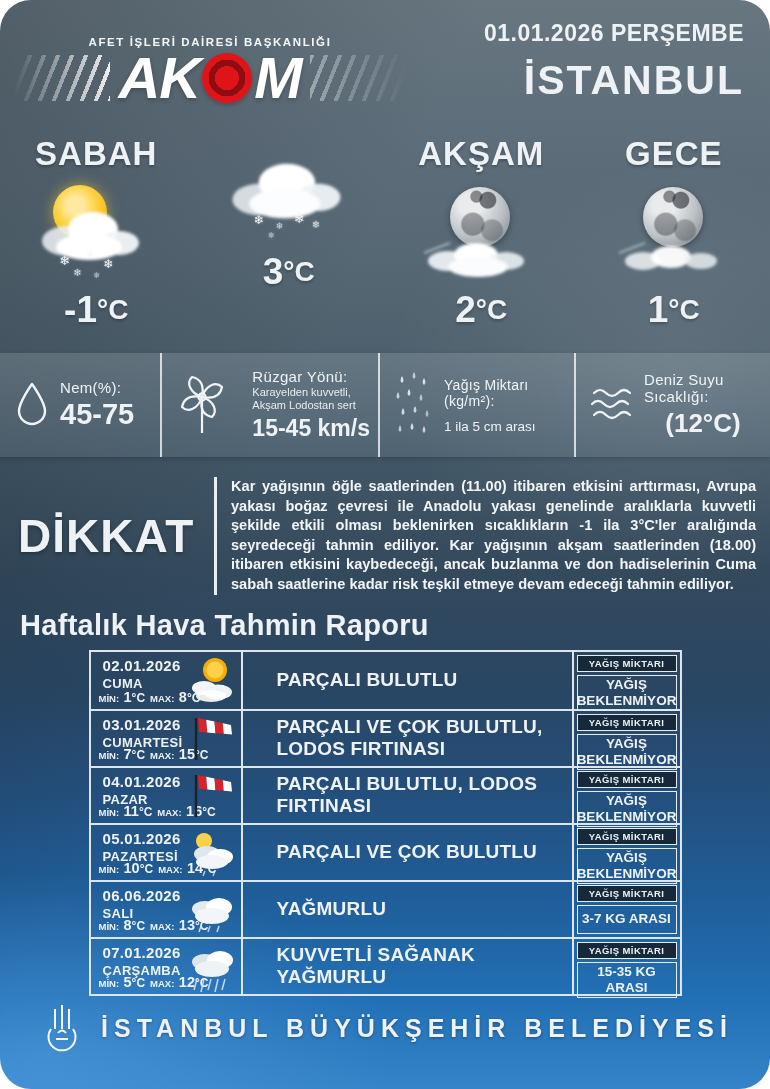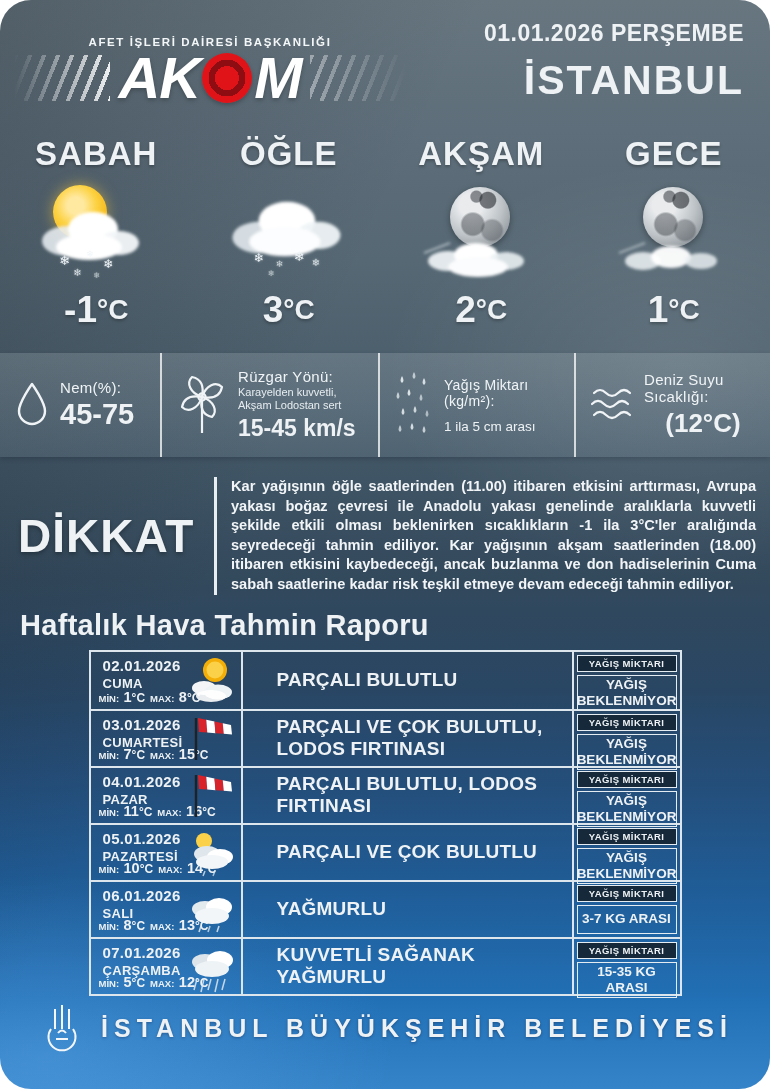--- a/index.html
+++ b/index.html
@@ -55,21 +55,21 @@
       radial-gradient(circle at 35% 30%, #e9ebed 0 20%, #bcc2c6 55%, #848b90 90%);
     box-shadow:0 2px 6px rgba(0,0,0,0.35); }
 
   
   .conditions { display:flex; margin-top:22px; height:104px;
     background:linear-gradient(180deg, rgba(230,240,245,0.16), rgba(200,215,225,0.10));
     box-shadow:0 2px 5px rgba(0,0,20,0.18); }
   .cond-cell { display:flex; align-items:center; padding:10px 8px 10px 14px; }
   .cond-cell + .cond-cell { border-left:2px solid rgba(255,255,255,0.75); }
   .cond-cell .ic { flex:none; margin-right:10px; }
-  .c1 { width:160px; } .c2 { width:218px; } .c3 { width:196px; } .c4 { width:196px; }
+  .c1 { width:160px; } .c2 { width:218px;justify-content:space-between; } .c3 { width:196px; } .c4 { width:196px; }
   .cond-label { font-size:15px; letter-spacing:0.3px; color:#f0f4f6; }
   .cond-big { font-size:29px; font-weight:bold; margin-top:2px; }
   .cond-mid { font-size:23px; font-weight:bold; margin-top:4px; }
   .cond-sub { font-size:11px; margin-top:1px; color:#e7edf0; }
   .cond-small { font-size:13.5px; margin-top:10px; }
   .cond-paren { font-size:26px; font-weight:bold; margin-top:3px; text-align:center; }
 
   
   .warning { display:flex; margin-top:20px; padding:0 14px 0 18px; align-items:center; }
   .w-title { width:196px; font-size:46px; font-weight:bold; letter-spacing:1px; text-shadow:0 2px 4px rgba(0,0,0,0.3); }
@@ -149,21 +149,20 @@
         <span class="flake" style="left:28px;top:74px;font-size:13px">❄</span>
         <span class="flake" style="left:55px;top:70px;font-size:9px;opacity:.8">❄</span>
         <span class="flake" style="left:72px;top:78px;font-size:12px">❄</span>
         <span class="flake" style="left:42px;top:88px;font-size:10px;opacity:.85">❄</span>
         <span class="flake" style="left:62px;top:92px;font-size:8px;opacity:.7">❄</span>
       </div>
       <div class="p-temp"><span>-1</span><span class="p-unit">°C</span></div>
     </div>
 
     <div class="period">
-      <div class="p-label">ÖĞLE</div>
       <div class="p-icon">
         <svg class="cloud-svg" style="left:0;top:14px" width="128" height="70" viewBox="0 0 122 66">
           <defs>
               <filter id="b2" x="-20%" y="-20%" width="140%" height="140%">
                 <feGaussianBlur stdDeviation="1.6"></feGaussianBlur>
               </filter>
             </defs>
           <g filter="url(#b2)">
             <ellipse cx="34" cy="42" rx="26" ry="15" fill="#e2e9ed" opacity=".9"></ellipse>
             <ellipse cx="60" cy="26" rx="27" ry="18" fill="#ffffff"></ellipse>
@@ -374,21 +373,21 @@
       </div>
       <div class="cell-desc">PARÇALI VE ÇOK BULUTLU</div>
       <div class="cell-amount">
         <div class="amt-head">YAĞIŞ MİKTARI</div>
         <div class="amt-val">YAĞIŞ BEKLENMİYOR</div>
       </div>
     </div>
 
     <div class="wrow">
       <div class="cell-date">
-        <div class="d-date">06.01.2026</div>
+        <div class="d-date">06.06.2026</div>
         <div class="d-day">SALI</div>
         <div class="d-temps"><span class="tlabel">MİN:</span> <span class="tval">8</span><span class="tunit">°C</span><span class="tlabel ml">MAX:</span> <span class="tval">13</span><span class="tunit">°C</span></div>
         <svg class="row-icon" width="50" height="50" viewBox="0 0 50 50">
           <ellipse cx="18" cy="24" rx="13" ry="8" fill="#e4ebef"></ellipse>
           <ellipse cx="32" cy="22" rx="13" ry="9" fill="#ffffff"></ellipse>
           <ellipse cx="25" cy="31" rx="17" ry="8" fill="#f2f6f8"></ellipse>
           <line x1="14" y1="41" x2="12" y2="47" stroke="#dfe9f0" stroke-width="1.6" opacity=".85"></line>
           <line x1="23" y1="41" x2="21" y2="47" stroke="#dfe9f0" stroke-width="1.6" opacity=".75"></line>
           <line x1="32" y1="41" x2="30" y2="47" stroke="#dfe9f0" stroke-width="1.6" opacity=".85"></line>
         </svg>

